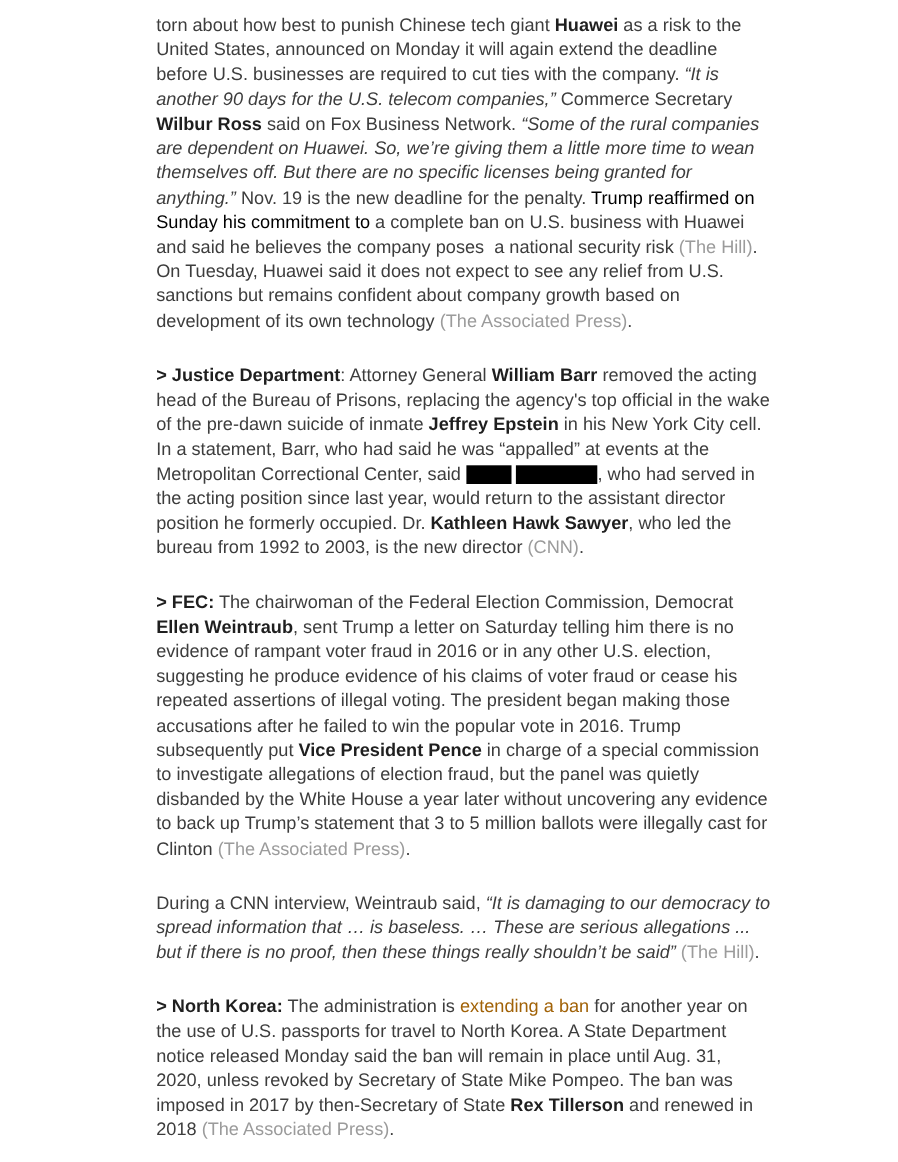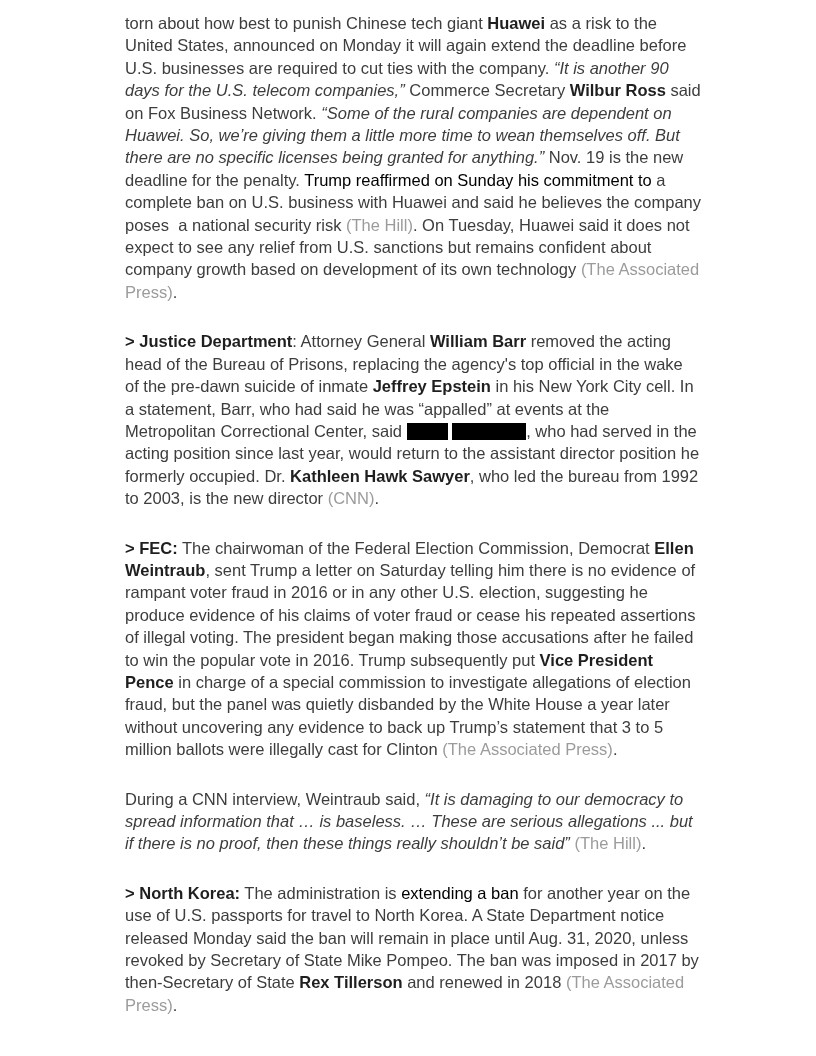--- a/index.html
+++ b/index.html
@@ -18,27 +18,27 @@
     position: absolute;
     left: 125px;
     top: 12px;
     width: 576px;
     font-size: 16.5px;
     line-height: 22.4px;
     color: #3d3d3d;
     text-align: left;
   }
   .para {
-    margin: 0 0 27px 0;
+    margin: 0 0 27px 17px;
   }
   .run-body { color: #3d3d3d; }
   .run-bold { font-weight: 700; color: #1f1f1f; }
   .run-italic { font-style: italic; color: #3d3d3d; }
   .run-source { color: #9b9b9b; }
-  .run-link { color: #000000; }
+  .run-link { color: #a16207; }
   .run-dark { color: #000000; }
   .run-redact {
     display: inline-block;
     background: #000000;
     height: 17px;
     vertical-align: text-bottom;
     margin-bottom: 0px;
   }
 </style>
 </head>

